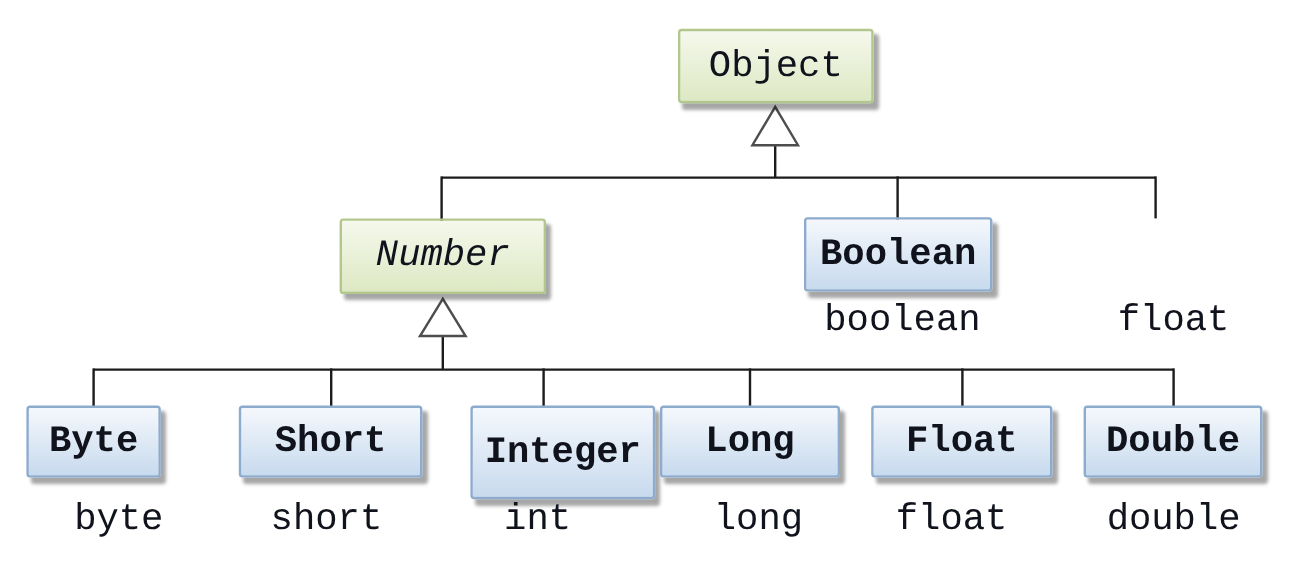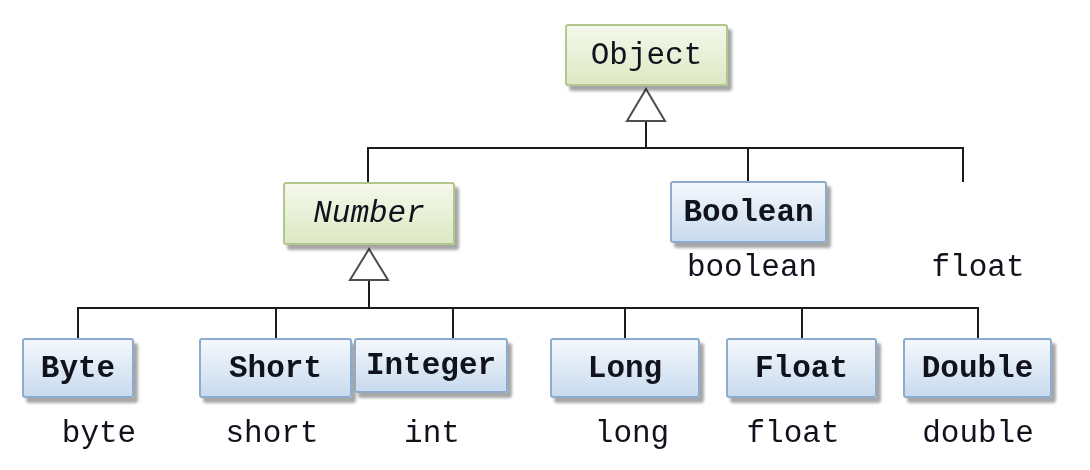--- a/index.html
+++ b/index.html
@@ -56,37 +56,37 @@
   }
   .box.italic { font-style: italic; }
 
   
   .b-object    { left: 565px; top: 24px;  width: 163px; height: 62px; }
   .b-number    { left: 283px; top: 182px; width: 172px; height: 63px; }
   .b-boolean   { left: 670px; top: 181px; width: 157px; height: 62px; }
   .b-character { left: 865px; top: 180px; width: 193px; height: 62px; }
   .b-byte      { left: 22px;  top: 338px; width: 112px; height: 60px; }
   .b-short     { left: 199px; top: 338px; width: 153px; height: 60px; }
-  .b-integer   { left: 354px; top: 338px; width: 154px; height: 55px; }
+  .b-integer   { left: 392px; top: 338px; width: 154px; height: 78px; }
   .b-long      { left: 550px; top: 338px; width: 150px; height: 60px; }
   .b-float     { left: 726px; top: 338px; width: 151px; height: 60px; }
   .b-double    { left: 903px; top: 338px; width: 149px; height: 60px; }
 
   .plabel {
     position: absolute;
     transform: translateX(-50%);
     font-size: 31px;
     color: var(--text, #10131c);
     white-space: nowrap;
   }
   .p-boolean { left: 752px; top: 250px; }
   .p-char    { left: 978px; top: 250px; }
   .p-byte    { left: 99px;  top: 416px; }
   .p-short   { left: 272px; top: 416px; }
-  .p-int     { left: 432px; top: 416px; text-align: center; }
+  .p-int     { left: 448px; top: 416px; text-align: center; }
   .p-long    { left: 632px; top: 416px; }
   .p-float   { left: 793px; top: 416px; }
   .p-double  { left: 978px; top: 416px; }
 </style>
 </head>
 <body>
 
 <div class="canvas">
 
   <svg class="connectors" viewBox="0 0 1090 470" aria-hidden="true">

